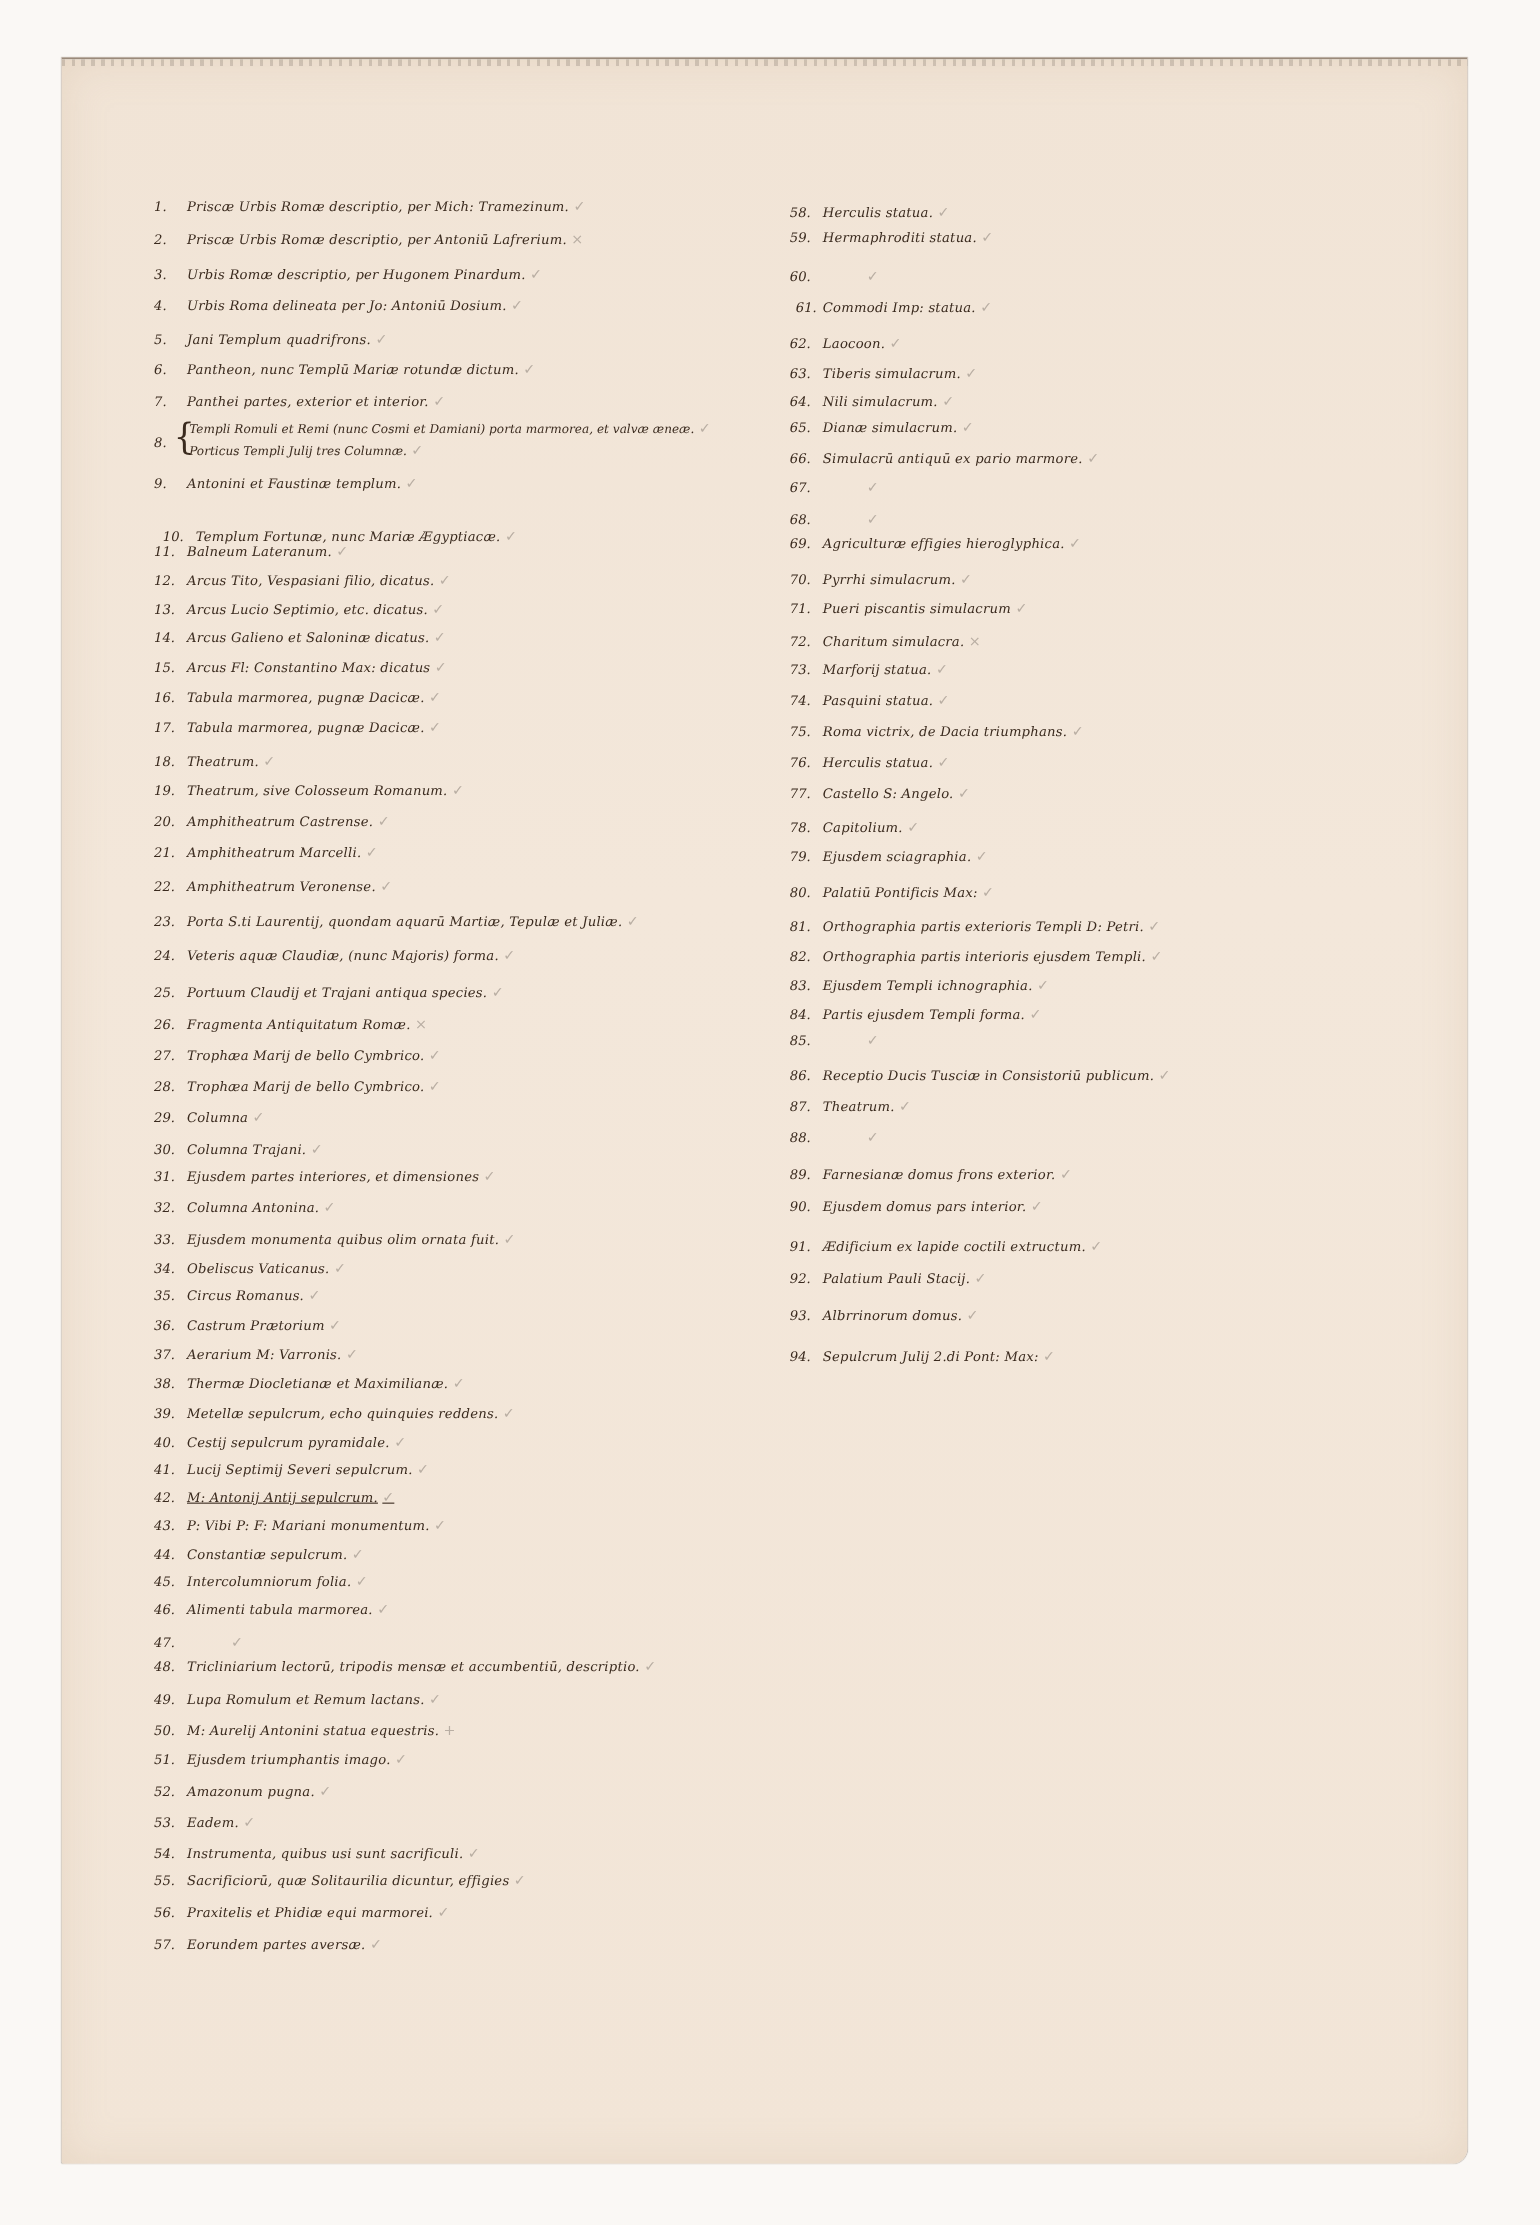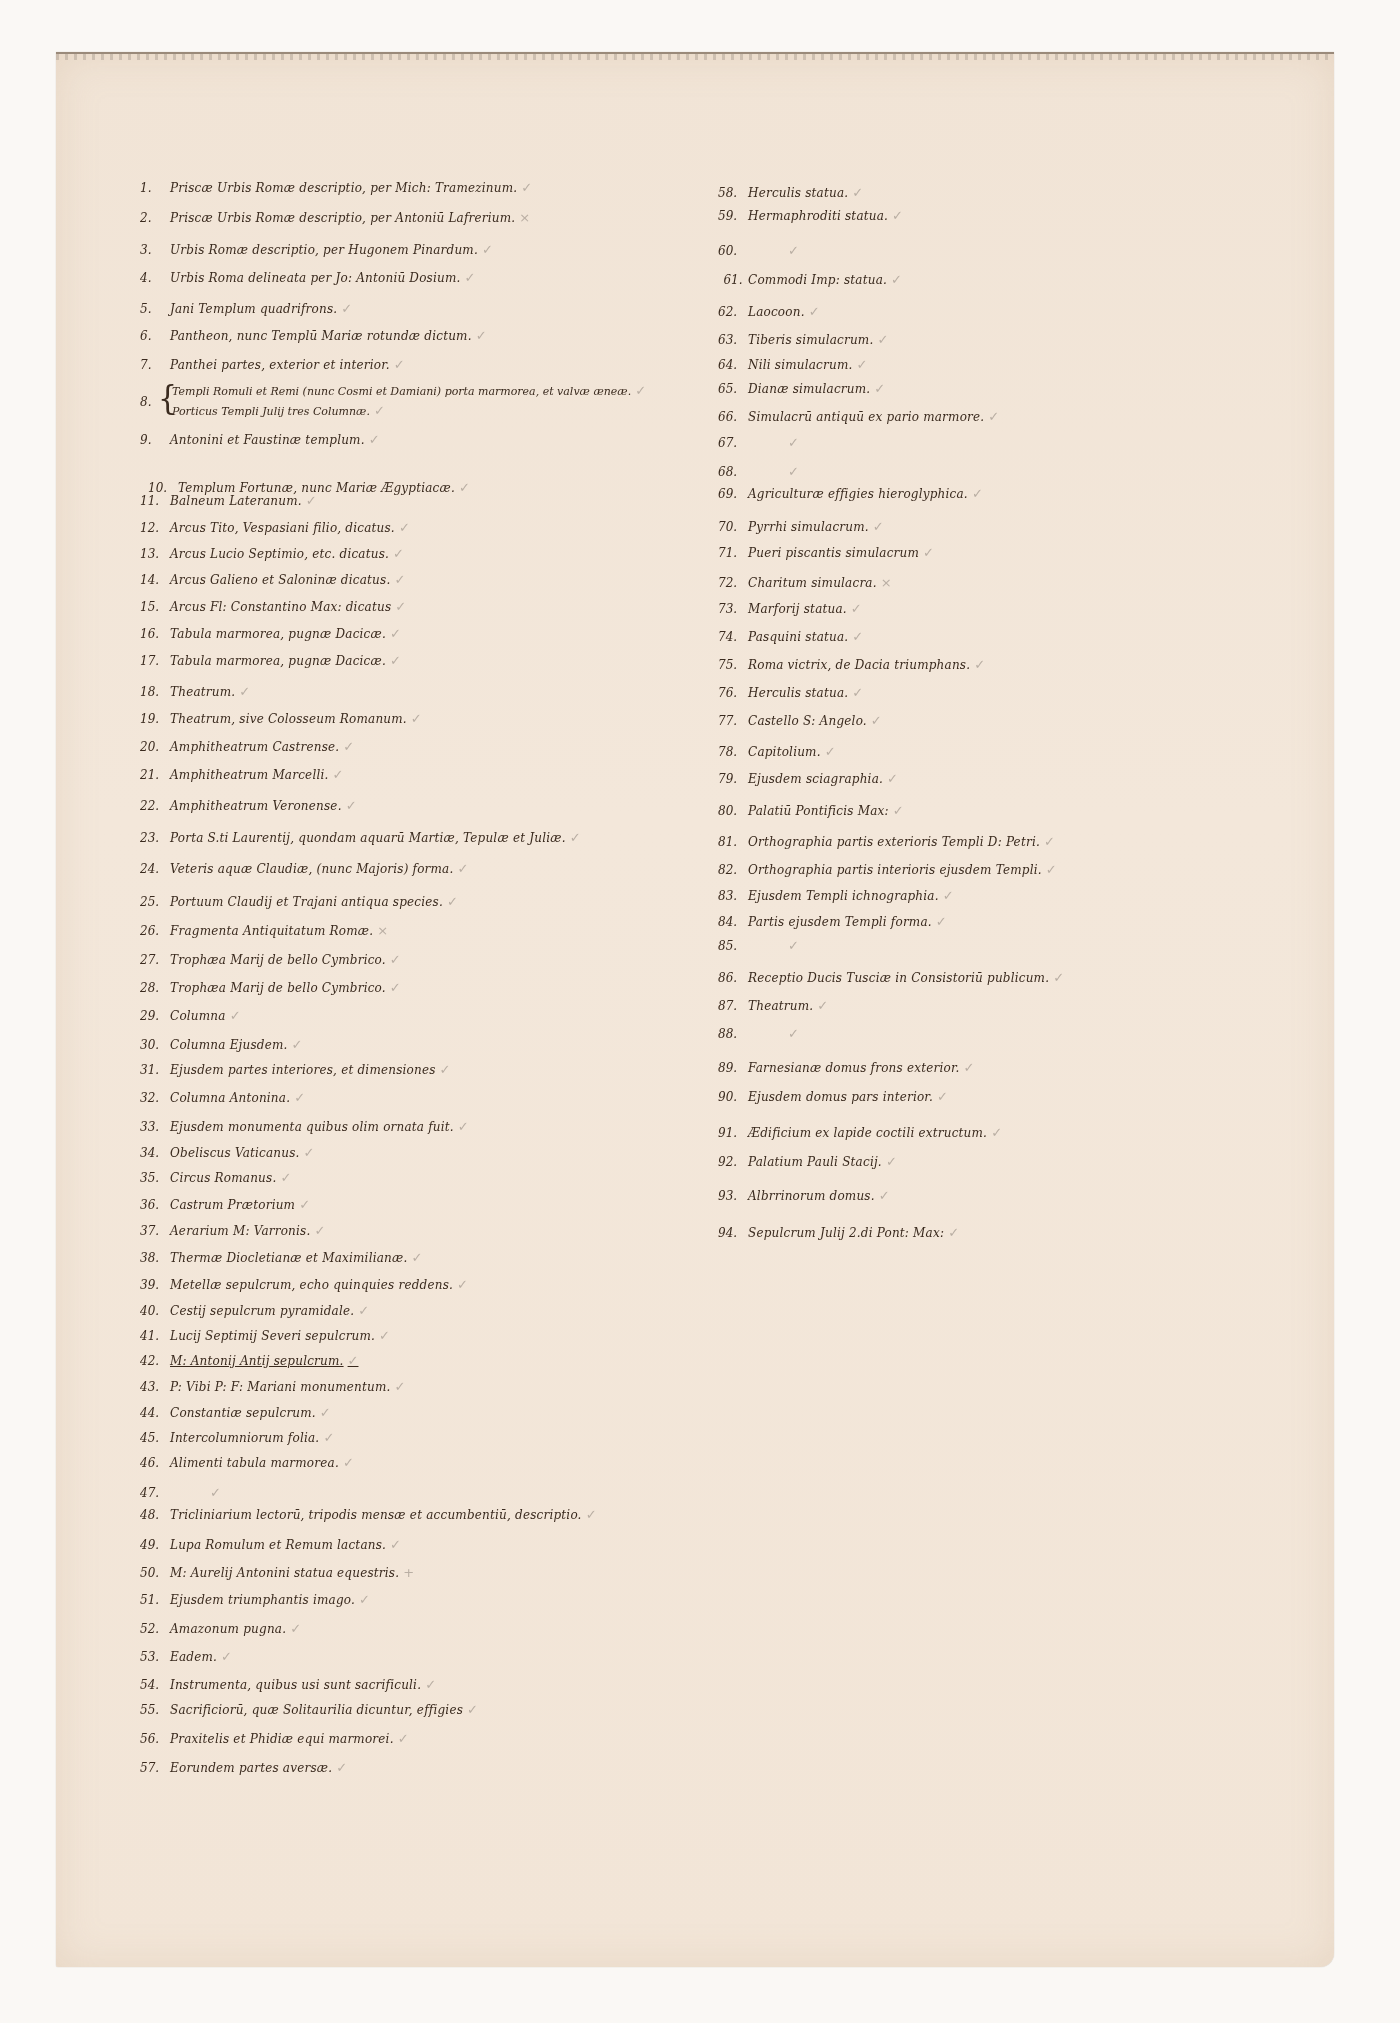--- a/index.html
+++ b/index.html
@@ -100,21 +100,21 @@
     <div class="entry" style="left: 140px; top: 740px;"><span class="num">20.</span><span class="txt">Amphitheatrum Castrense.</span><span class="check">✓</span></div>
     <div class="entry" style="left: 140px; top: 768px;"><span class="num">21.</span><span class="txt">Amphitheatrum Marcelli.</span><span class="check">✓</span></div>
     <div class="entry" style="left: 140px; top: 799px;"><span class="num">22.</span><span class="txt">Amphitheatrum Veronense.</span><span class="check">✓</span></div>
     <div class="entry" style="left: 140px; top: 831px;"><span class="num">23.</span><span class="txt">Porta S.ti Laurentij, quondam aquarū Martiæ, Tepulæ et Juliæ.</span><span class="check">✓</span></div>
     <div class="entry" style="left: 140px; top: 862px;"><span class="num">24.</span><span class="txt">Veteris aquæ Claudiæ, (nunc Majoris) forma.</span><span class="check">✓</span></div>
     <div class="entry" style="left: 140px; top: 895px;"><span class="num">25.</span><span class="txt">Portuum Claudij et Trajani antiqua species.</span><span class="check">✓</span></div>
     <div class="entry" style="left: 140px; top: 924px;"><span class="num">26.</span><span class="txt">Fragmenta Antiquitatum Romæ.</span><span class="check">×</span></div>
     <div class="entry" style="left: 140px; top: 953px;"><span class="num">27.</span><span class="txt">Trophæa Marij de bello Cymbrico.</span><span class="check">✓</span></div>
     <div class="entry" style="left: 140px; top: 981px;"><span class="num">28.</span><span class="txt">Trophæa Marij de bello Cymbrico.</span><span class="check">✓</span></div>
     <div class="entry" style="left: 140px; top: 1009px;"><span class="num">29.</span><span class="txt">Columna</span><span class="check">✓</span></div>
-    <div class="entry" style="left: 140px; top: 1038px;"><span class="num">30.</span><span class="txt">Columna Ejusdem.</span><span class="check">✓</span></div>
+    <div class="entry" style="left: 140px; top: 1038px;"><span class="num">30.</span><span class="txt">Columna Trajani.</span><span class="check">✓</span></div>
     <div class="entry" style="left: 140px; top: 1063px;"><span class="num">31.</span><span class="txt">Ejusdem partes interiores, et dimensiones</span><span class="check">✓</span></div>
     <div class="entry" style="left: 140px; top: 1091px;"><span class="num">32.</span><span class="txt">Columna Antonina.</span><span class="check">✓</span></div>
     <div class="entry" style="left: 140px; top: 1120px;"><span class="num">33.</span><span class="txt">Ejusdem monumenta quibus olim ornata fuit.</span><span class="check">✓</span></div>
     <div class="entry" style="left: 140px; top: 1146px;"><span class="num">34.</span><span class="txt">Obeliscus Vaticanus.</span><span class="check">✓</span></div>
     <div class="entry" style="left: 140px; top: 1171px;"><span class="num">35.</span><span class="txt">Circus Romanus.</span><span class="check">✓</span></div>
     <div class="entry" style="left: 140px; top: 1198px;"><span class="num">36.</span><span class="txt">Castrum Prætorium</span><span class="check">✓</span></div>
     <div class="entry" style="left: 140px; top: 1224px;"><span class="num">37.</span><span class="txt">Aerarium M: Varronis.</span><span class="check">✓</span></div>
     <div class="entry" style="left: 140px; top: 1251px;"><span class="num">38.</span><span class="txt">Thermæ Diocletianæ et Maximilianæ.</span><span class="check">✓</span></div>
     <div class="entry" style="left: 140px; top: 1278px;"><span class="num">39.</span><span class="txt">Metellæ sepulcrum, echo quinquies reddens.</span><span class="check">✓</span></div>
     <div class="entry" style="left: 140px; top: 1304px;"><span class="num">40.</span><span class="txt">Cestij sepulcrum pyramidale.</span><span class="check">✓</span></div>

